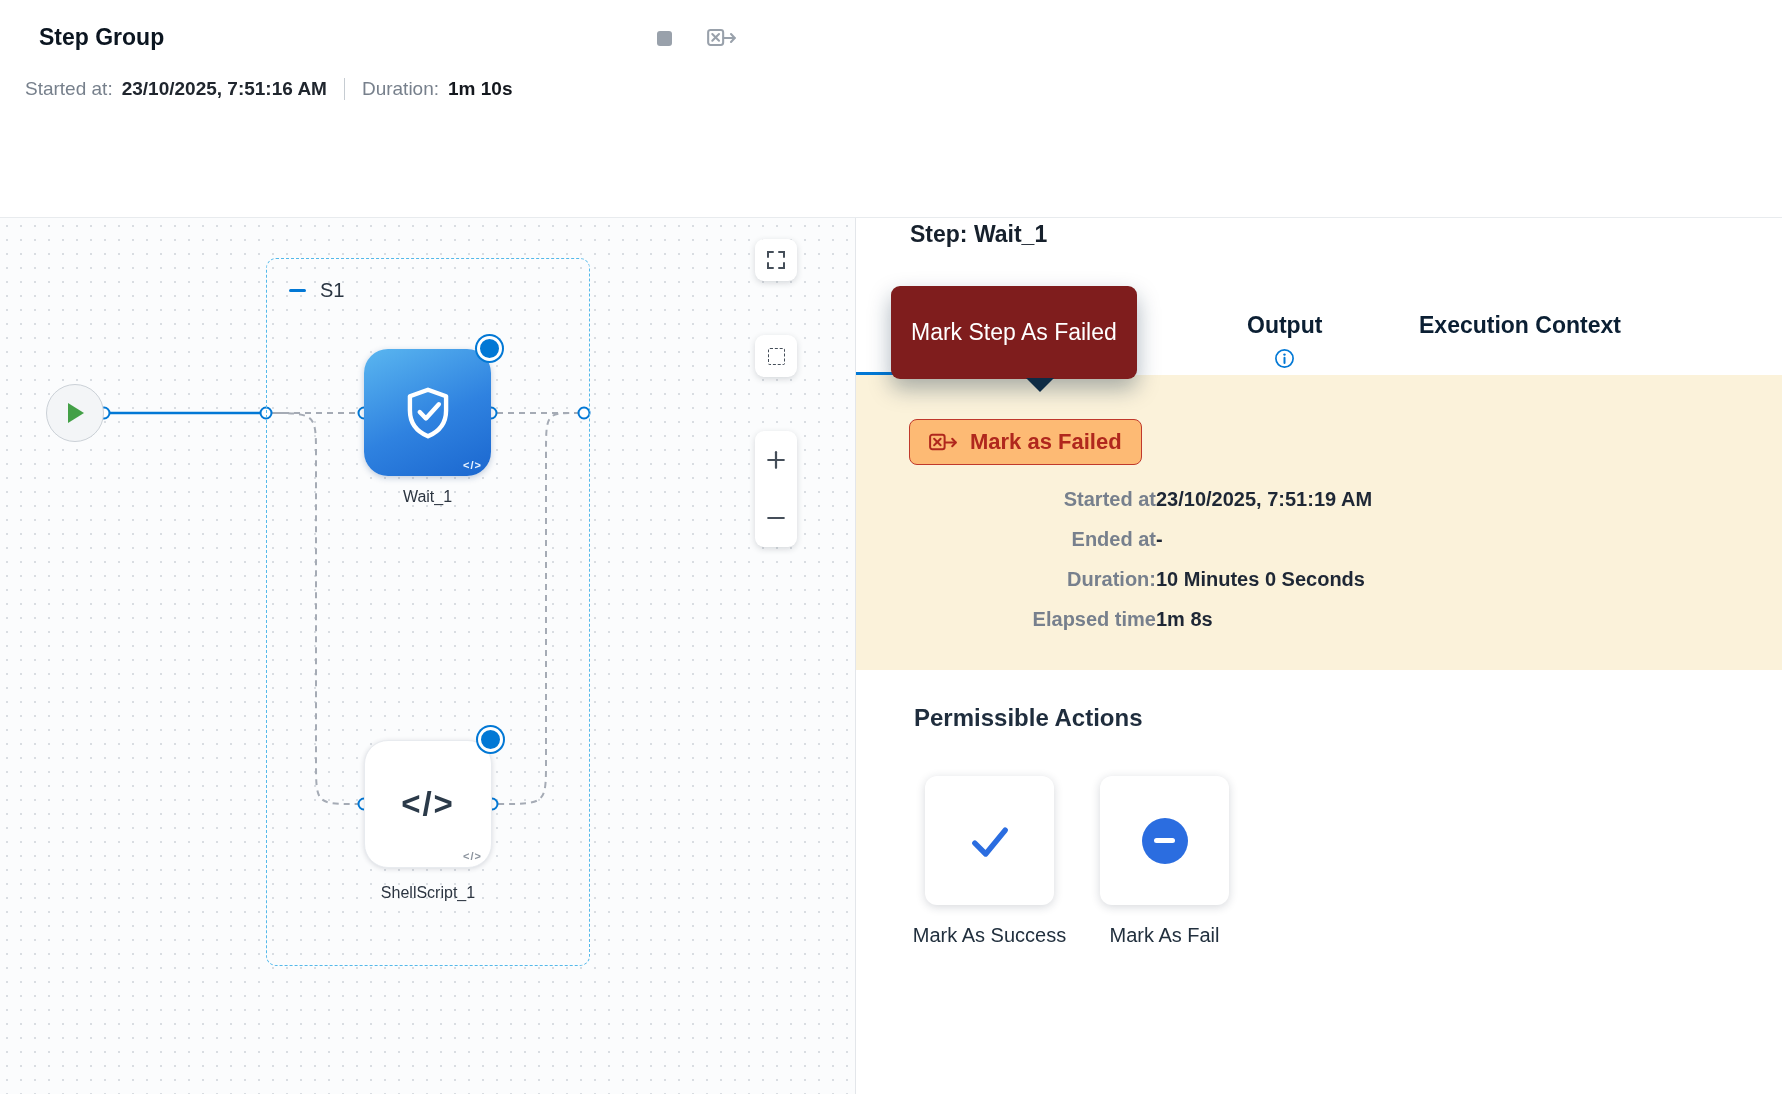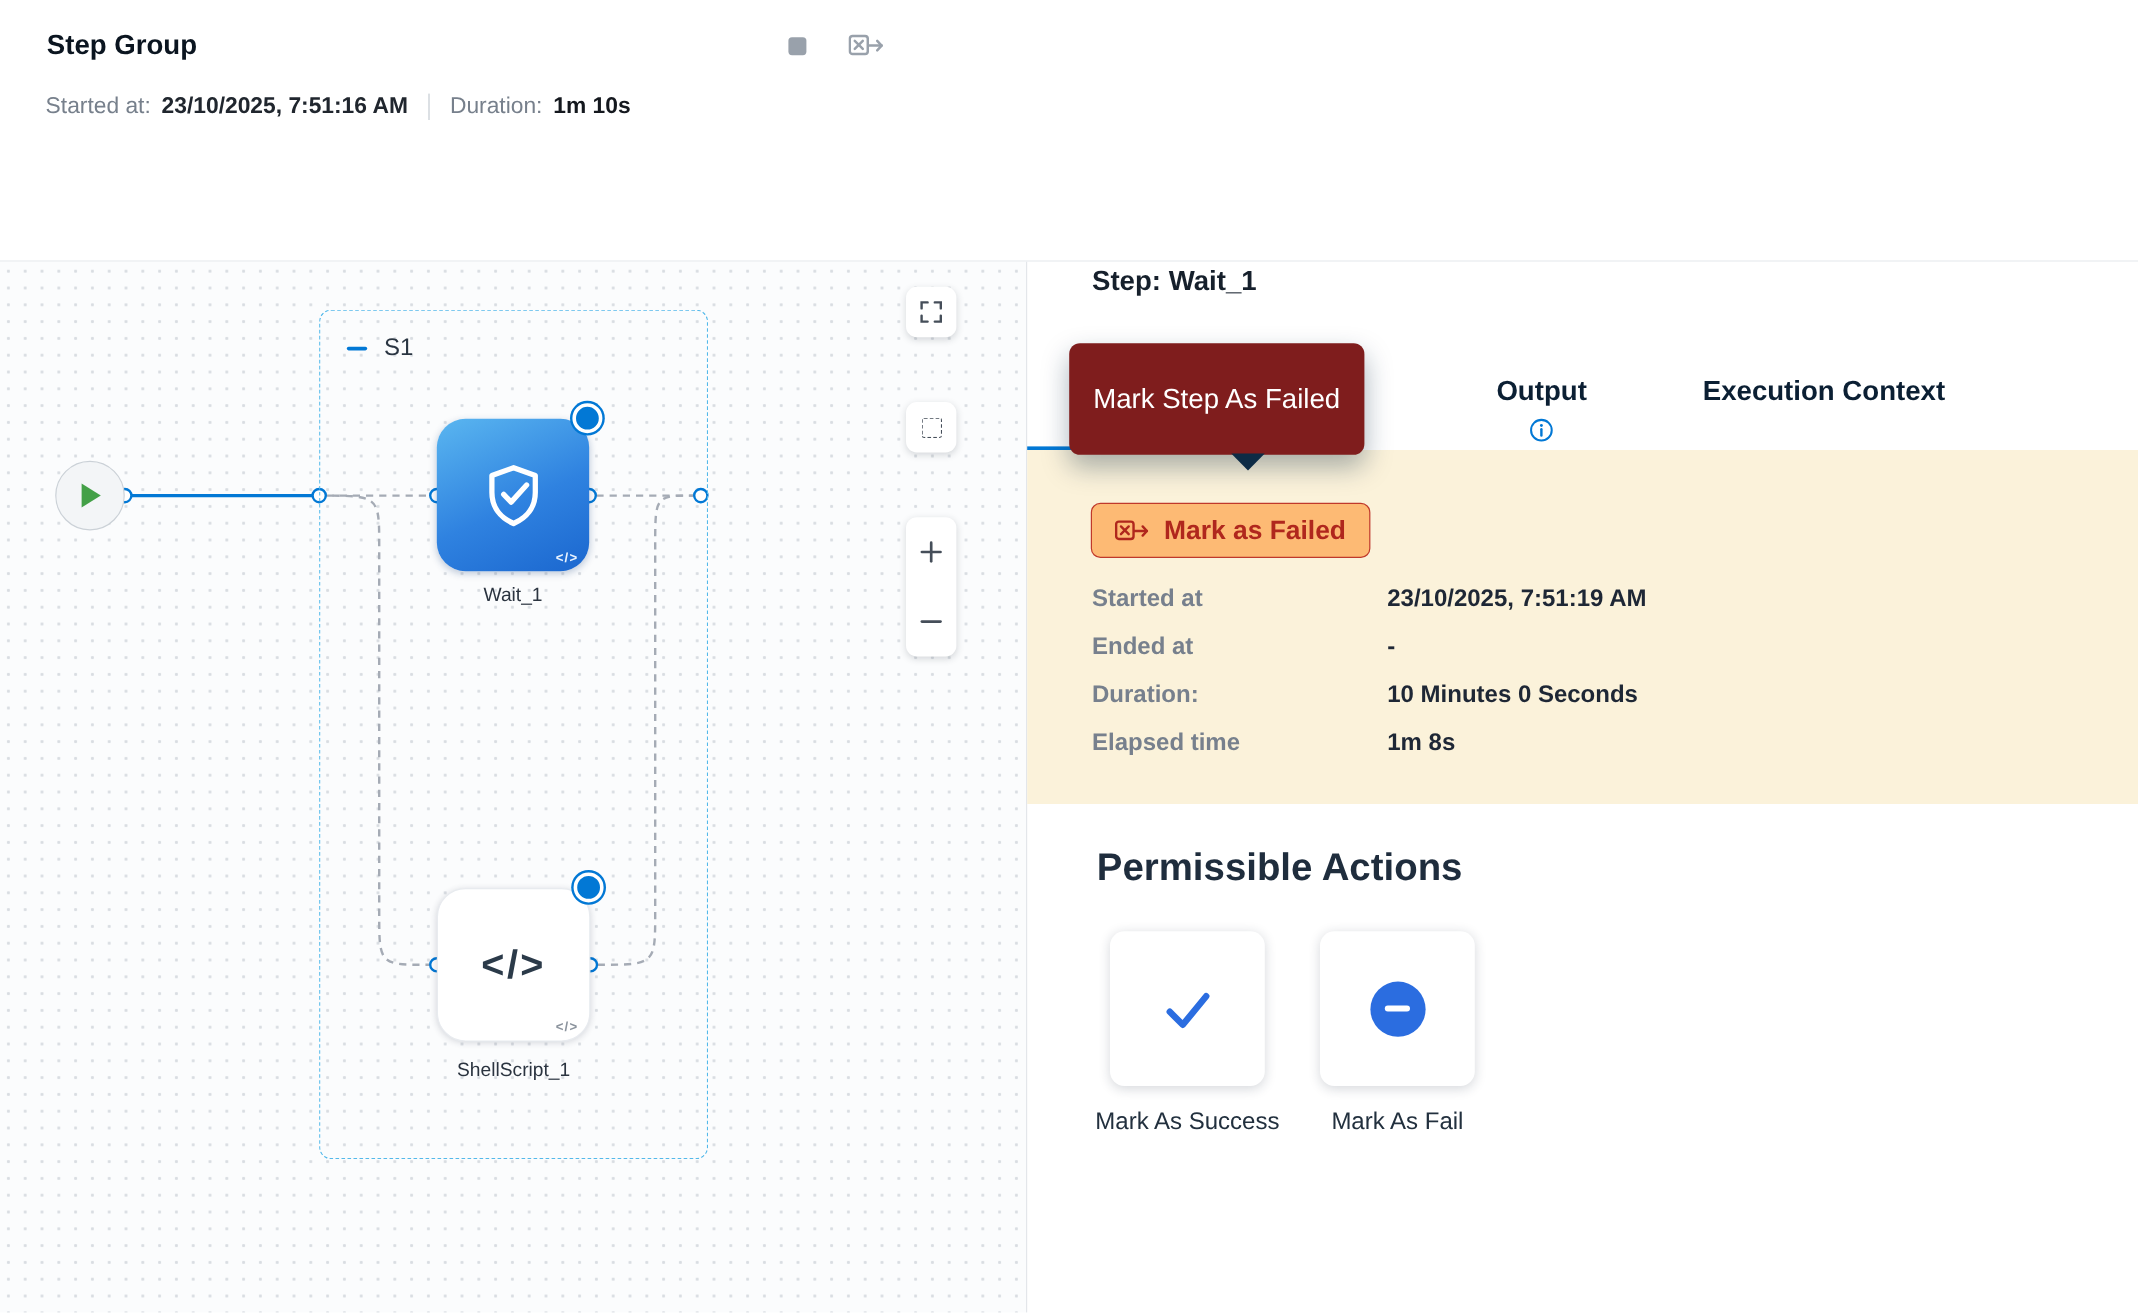--- a/index.html
+++ b/index.html
@@ -6,21 +6,21 @@
   html,body { width:1782px; height:1094px; font-family:"Liberation Sans","DejaVu Sans",sans-serif; background:#fff; }
   #app { position:relative; width:1782px; height:1094px; overflow:hidden; background:#fff; }
 
   
   .header { position:absolute; left:0; top:0; width:1782px; height:218px; background:#fff; border-bottom:1px solid #e8ebee; z-index:5; }
   .page-title { position:absolute; left:39px; top:24px; font-size:23px; font-weight:700; color:#0b1520; }
   .hdr-icon-btn { position:absolute; background:none; border:none; cursor:pointer; color:#99a1ab; display:flex; align-items:center; justify-content:center; }
   .stop-btn { left:652px; top:26px; width:24px; height:24px; }
   .stop-square { width:15px; height:15px; background:#99a1ab; border-radius:3px; }
   .hdr-fail-btn { left:706px; top:26px; width:32px; height:24px; }
-  .subtitle { position:absolute; left:38px; top:78px; display:flex; align-items:flex-end; gap:9px; font-size:19px; }
+  .subtitle { position:absolute; left:25px; top:78px; display:flex; align-items:flex-end; gap:9px; font-size:19px; }
   .sub-label { color:#77808c; }
   .sub-value { color:#20262e; font-weight:600; }
   .sub-strong { color:#14181e; font-weight:700; }
   .sub-divider { width:0; height:22px; border-left:1.5px solid #c6ccd2; margin:0 8px; }
 
   
   .canvas { position:absolute; left:0; top:191px; width:855px; height:903px;
             background-color:#fbfcfd;
             background-image:radial-gradient(circle, #d9dde2 1.1px, transparent 1.35px);
             background-size:14px 14px; overflow:hidden; }
@@ -69,32 +69,32 @@
   .tab { position:absolute; top:121px; background:none; border:none; font-size:23px; font-weight:600; color:#0b1f33;
          cursor:pointer; display:flex; align-items:center; gap:9px; font-family:inherit;flex-direction:column; }
   .tab-output { left:391px; }
   .tab-exec { left:563px; }
   .active-tab-indicator { position:absolute; left:0; top:181px; width:44px; height:3px; background:#0278d5; z-index:4; }
 
   .beige { position:absolute; left:0; top:184px; width:927px; height:295px; background:#fbf2da; }
   .mark-failed-btn { position:absolute; left:53px; top:44px; display:flex; align-items:center; gap:12px;
                      background:#fdba74; border:1.5px solid #c0392b; border-radius:8px; padding:9px 19px;
                      color:#b0271d; font-size:22px; font-weight:700; cursor:pointer; font-family:inherit; }
-  .details { position:absolute; left:54px; top:104px; }
+  .details { position:absolute; left:54px; top:104px;text-align:right; }
   .detail-row { display:flex; height:40px; align-items:center; font-size:20px; }
   .detail-label { width:246px; color:#77808d; font-weight:600; }
   .detail-value { color:#1e2735; font-weight:700; }
 
   .tooltip { position:absolute; left:35px; top:95px; background:#7f1d1d; color:#fff; border-radius:9px;
              padding:33px 20px; font-size:23px; font-weight:500; z-index:10; white-space:nowrap;
              box-shadow:0 10px 22px rgba(13,43,69,.35); }
   .tooltip-caret { position:absolute; bottom:-13px; left:135px; width:0; height:0;
                    border-left:14px solid transparent; border-right:14px solid transparent; border-top:14px solid #0d2b45; }
 
-  .perm-title { position:absolute; left:58px; top:513px; font-size:32px; font-weight:600; color:#1f2d3d; }
+  .perm-title { position:absolute; left:58px; top:513px; font-size:24px; font-weight:600; color:#1f2d3d; }
   .action-card { position:absolute; top:585px; width:129px; height:129px; background:#fff; border-radius:12px;
                  box-shadow:0 2px 10px rgba(30,40,60,.18); display:flex; align-items:center; justify-content:center; cursor:pointer; border:none; }
   .card-success { left:69px; }
   .card-fail { left:244px; }
   .minus-circle { width:46px; height:46px; border-radius:50%; background:#2b6de0; display:flex; align-items:center; justify-content:center; }
   .minus-bar { width:21px; height:5.5px; background:#fff; border-radius:3px; }
   .action-label { position:absolute; top:731px; width:161px; text-align:center; font-size:20px; color:#22303e; line-height:26px; }
   .al-success { left:53px; }
   .al-fail { left:228px; }
 </style>

